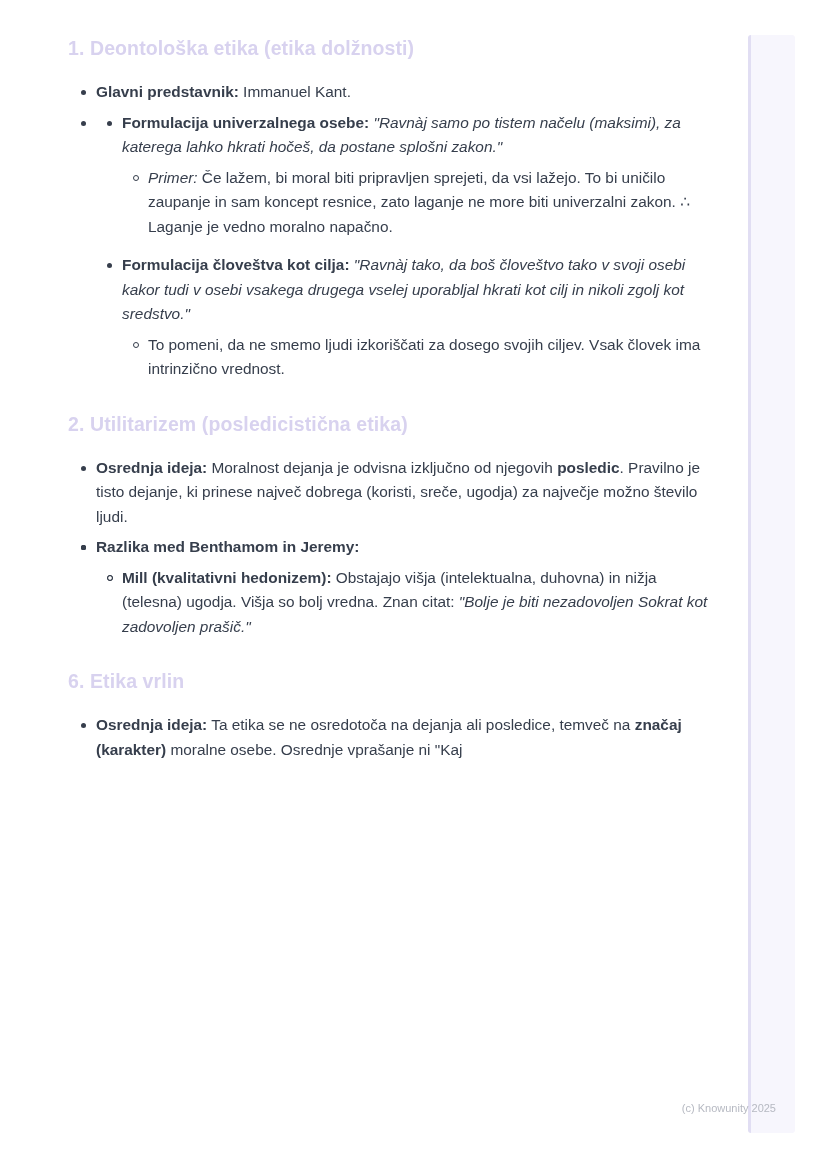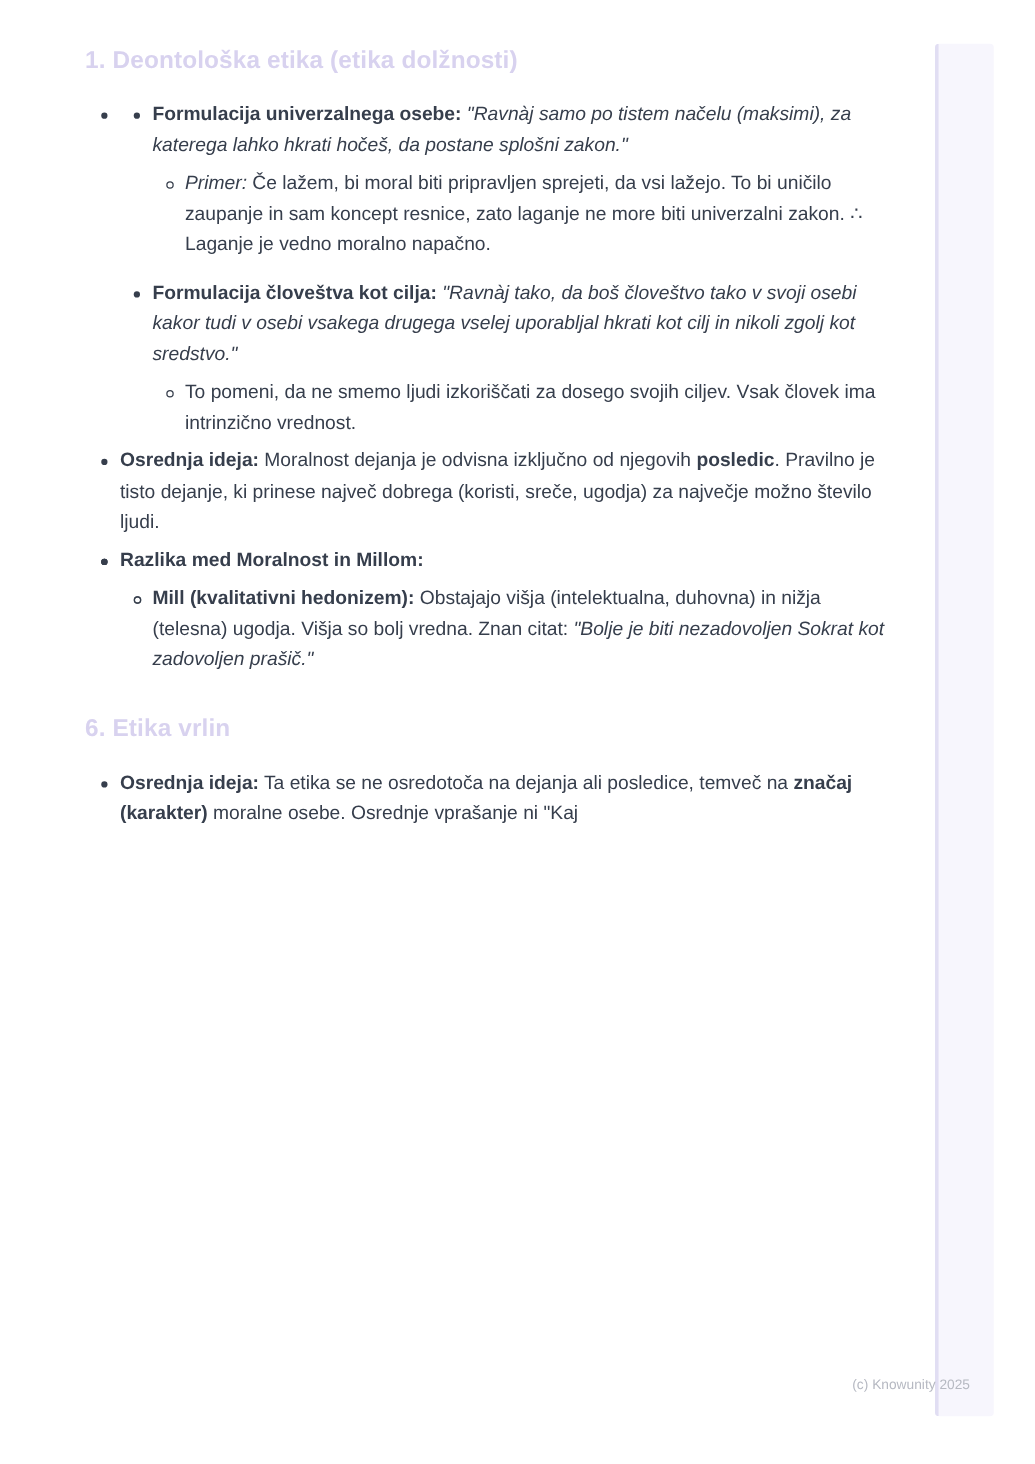--- a/index.html
+++ b/index.html
@@ -70,31 +70,33 @@
   }
 </style>
 </head>
 <body>
 
 <div class="page">
   <div class="edge-strip"></div>
   <div class="content">
       <div class="heading">1. Deontološka etika (etika dolžnosti)</div>
       <div class="list">
+        <div class="item lvl1"><span class="marker disc"></span><span class="text"><span class="seg-b">Glavni predstavnik:</span><span class="seg-n"> Immanuel Kant.</span></span></div>
         <div class="item lvl1"><span class="marker disc"></span></div>
         <div class="item lvl2"><span class="marker disc"></span><span class="text"><span class="seg-b">Formulacija univerzalnega osebe: </span><span class="seg-i">"Ravnàj samo po tistem načelu (maksimi), za katerega lahko hkrati hočeš, da postane splošni zakon."</span></span></div>
         <div class="item lvl3"><span class="marker circle"></span><span class="text"><span class="seg-i">Primer:</span><span class="seg-n"> Če lažem, bi moral biti pripravljen sprejeti, da vsi lažejo. To bi uničilo zaupanje in sam koncept resnice, zato laganje ne more biti univerzalni zakon. ∴ Laganje je vedno moralno napačno.</span></span></div>
         <div class="item lvl2 gap-lg"><span class="marker disc"></span><span class="text"><span class="seg-b">Formulacija človeštva kot cilja: </span><span class="seg-i">"Ravnàj tako, da boš človeštvo tako v svoji osebi kakor tudi v osebi vsakega drugega vselej uporabljal hkrati kot cilj in nikoli zgolj kot sredstvo."</span></span></div>
         <div class="item lvl3"><span class="marker circle"></span><span class="text"><span class="seg-n">To pomeni, da ne smemo ljudi izkoriščati za dosego svojih ciljev. Vsak človek ima intrinzično vrednost.</span></span></div>
       </div>
+      <div class="heading">2. Utilitarizem (posledicistična etika)</div>
       <div class="list">
         <div class="item lvl1"><span class="marker disc"></span><span class="text"><span class="seg-b">Osrednja ideja:</span><span class="seg-n"> Moralnost dejanja je odvisna izključno od njegovih </span><span class="seg-b">posledic</span><span class="seg-n">. Pravilno je tisto dejanje, ki prinese največ dobrega (koristi, sreče, ugodja) za največje možno število ljudi.</span></span></div>
         <div class="item lvl1"><span class="marker disc"></span></div>
         <div class="item lvl1"><span class="marker disc"></span></div>
-        <div class="item lvl1"><span class="marker disc"></span><span class="text"><span class="seg-b">Razlika med Moralnost in Millom:</span></span></div>
+        <div class="item lvl1"><span class="marker disc"></span><span class="text"><span class="seg-b">Razlika med Benthamom in Jeremy:</span></span></div>
         <div class="item lvl2"><span class="marker circle"></span></div>
         <div class="item lvl2"><span class="marker circle"></span><span class="text"><span class="seg-b">Mill (kvalitativni hedonizem):</span><span class="seg-n"> Obstajajo višja (intelektualna, duhovna) in nižja (telesna) ugodja. Višja so bolj vredna. Znan citat: </span><span class="seg-i">"Bolje je biti nezadovoljen Sokrat kot zadovoljen prašič."</span></span></div>
       </div>
       <div class="heading">6. Etika vrlin</div>
       <div class="list">
         <div class="item lvl1"><span class="marker disc"></span><span class="text"><span class="seg-b">Osrednja ideja:</span><span class="seg-n"> Ta etika se ne osredotoča na dejanja ali posledice, temveč na </span><span class="seg-b">značaj (karakter)</span><span class="seg-n"> moralne osebe. Osrednje vprašanje ni "Kaj</span></span></div>
       </div>
     </div>
   <div class="watermark">(c) Knowunity 2025</div>
 </div>

